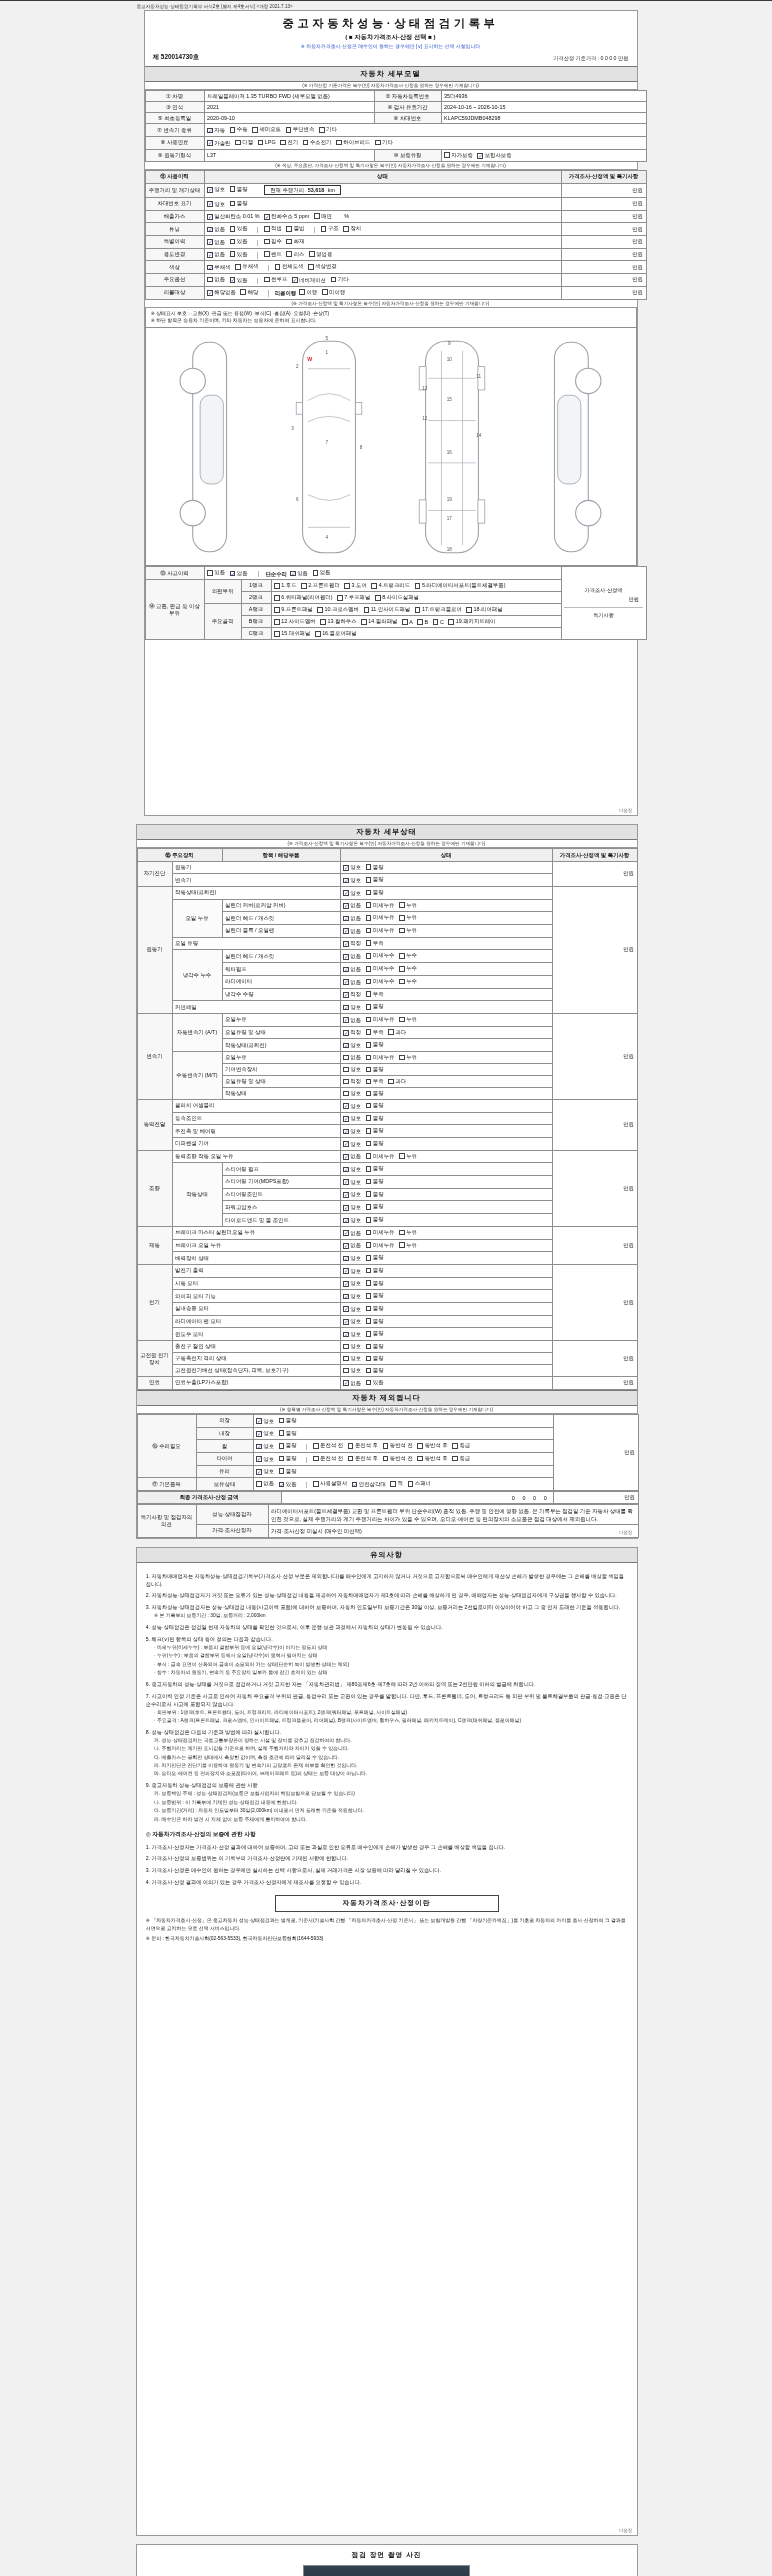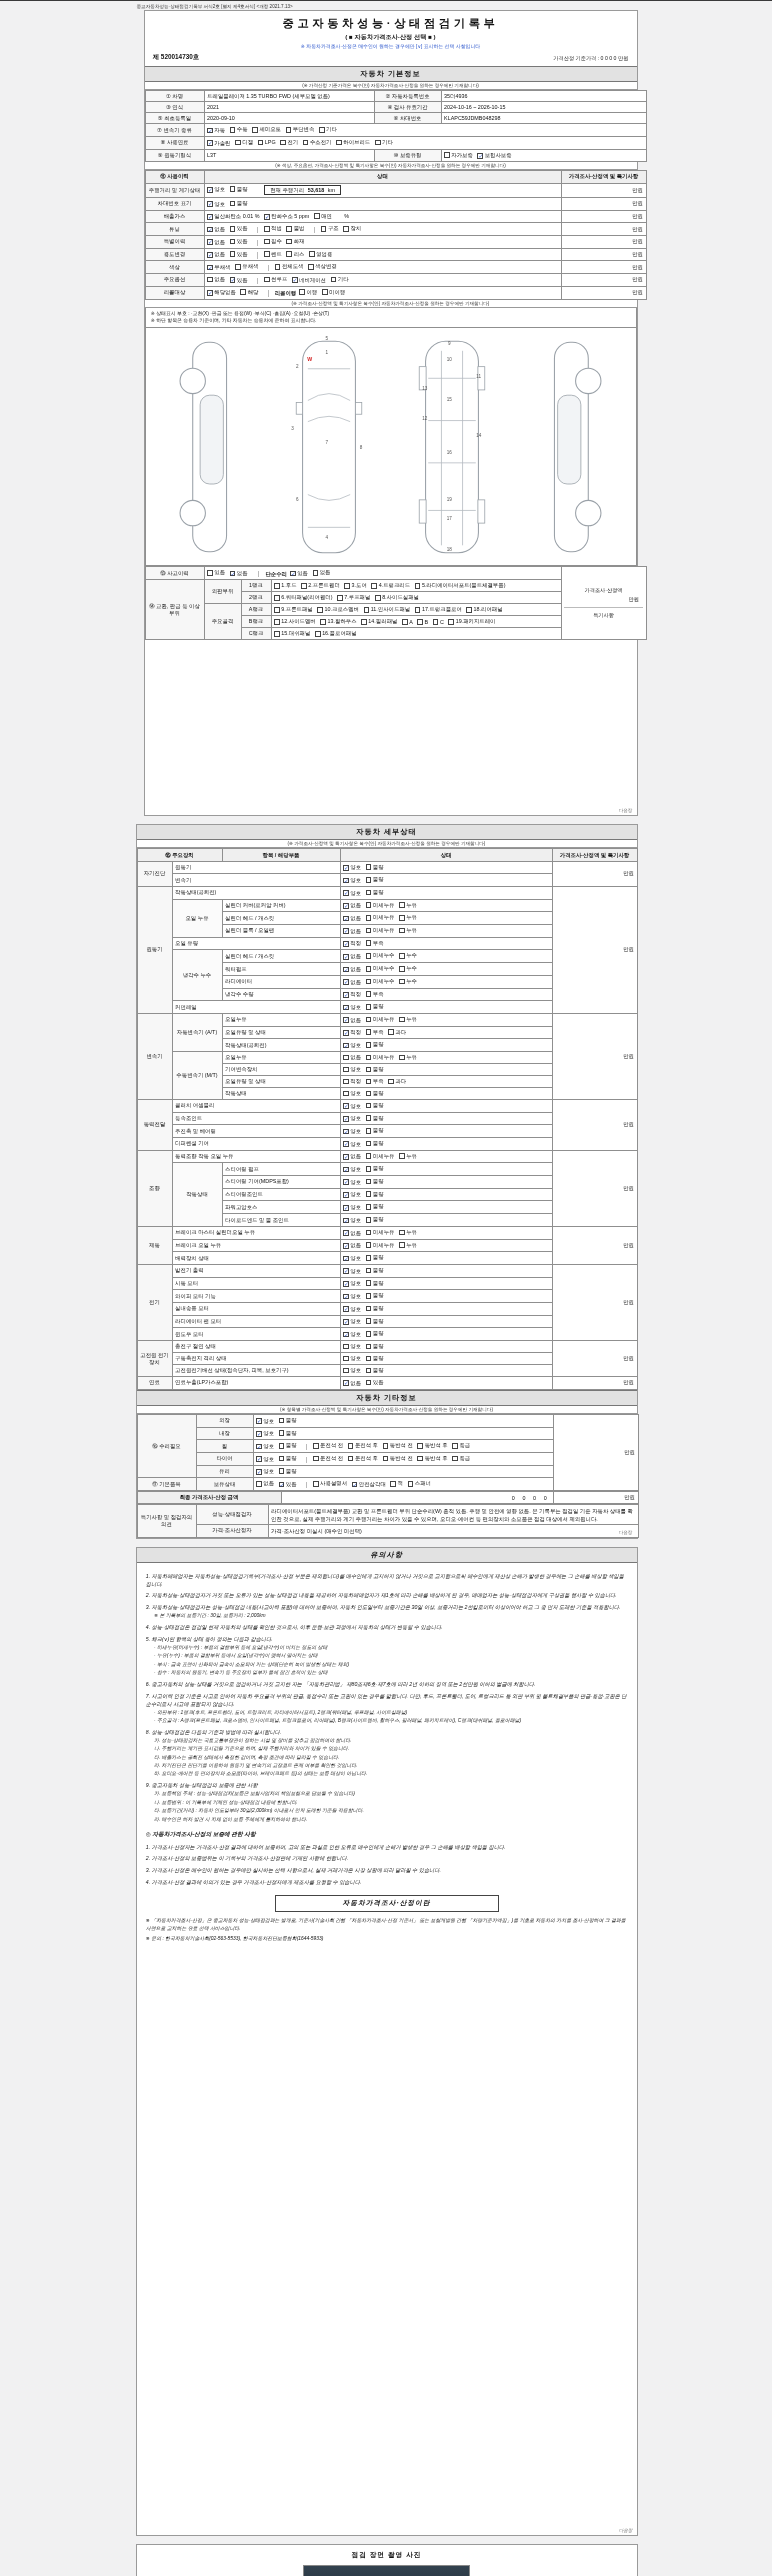--- a/index.html
+++ b/index.html
@@ -3,21 +3,21 @@
 <meta charset="utf-8">
 <style>
   html,body{margin:0;padding:0;}
   body{width:773px;height:2576px;overflow:hidden;background:#f1f1f2;border-top:1px solid #3a3a3a;
        font-family:"Liberation Sans","DejaVu Sans",sans-serif;color:#111;}
   .page{width:502px;margin:0 auto;}
   .form-note{font-size:4.6px;color:#333;padding:2.6px 1px 1.5px 1px;}
   .panel{background:#fff;border:0.5px solid #9a9a9a;margin-bottom:8.2px;position:relative;box-sizing:border-box;}
   .p1{min-height:806px;margin-left:8px;}
   .p2{min-height:456px;}
-  .p3{min-height:989px;font-style:italic;}
+  .p3{min-height:989px;}
   .p4{min-height:214px;}
   .title-wrap{padding:5.2px 7.2px 2.1px 7.2px;}
   .main-title{text-align:center;font-size:11.3px;font-weight:bold;letter-spacing:3.6px;}
   .sub-title{text-align:center;font-size:6.2px;font-weight:bold;margin-top:1.5px;}
   .select-note{text-align:center;font-size:4.9px;color:#1b49c8;margin-top:1px;}
   .doc-row{display:flex;justify-content:space-between;align-items:flex-end;margin:4.1px 1px 2.1px 1px;}
   .doc-no{font-size:6.4px;font-weight:bold;}
   .base-price{font-size:5.2px;color:#222;}
   .band{background:#e2e2e2;border-top:0.5px solid #777;border-bottom:0.5px solid #777;text-align:center;
         font-weight:bold;font-size:7.2px;padding:2.1px 0;letter-spacing:1px;}
@@ -82,21 +82,21 @@
       <div class="doc-row">
         <span class="doc-no">제 520014730호</span>
         <span class="base-price">
           <span>가격산정 기준가격 :</span>
           <span>0 0 0 0</span>
           <span>만원</span>
         </span>
       </div>
     </div>
 
-    <div class="band">자동차 기본정보</div>
+    <div class="band">자동차 세부모델</div>
     <div class="band-note">(※ 가격산정 기준가격은 복수(안) 자동차가격조사·산정을 원하는 경우에만 기재합니다)</div>
     <table class="t">
       <colgroup>
           <col style="width:59px">
           <col style="width:170px">
           <col style="width:67px">
           <col style="width:205px">
         </colgroup>
       <tbody>
           <tr>
@@ -1060,21 +1060,21 @@
                 <span class="cl">없음</span>
               </span><span class="ck">
                 <span class="bx"></span>
                 <span class="cl">있음</span>
               </span></td>
             <td class="price" rowspan="1">만원</td>
           </tr>
         </tbody>
     </table>
 
-    <div class="band">자동차 기타정보</div>
+    <div class="band">자동차 제외됩니다</div>
     <div class="band-note">(※ 항목별 가격조사·산정액 및 특기사항은 복수(안) 자동차가격조사·산정을 원하는 경우에만 기재합니다)</div>
     <table class="t">
       <colgroup>
           <col style="width:59px">
           <col style="width:57px">
           <col style="width:300px">
           <col style="width:85px">
         </colgroup>
       <tbody>
           <tr>

